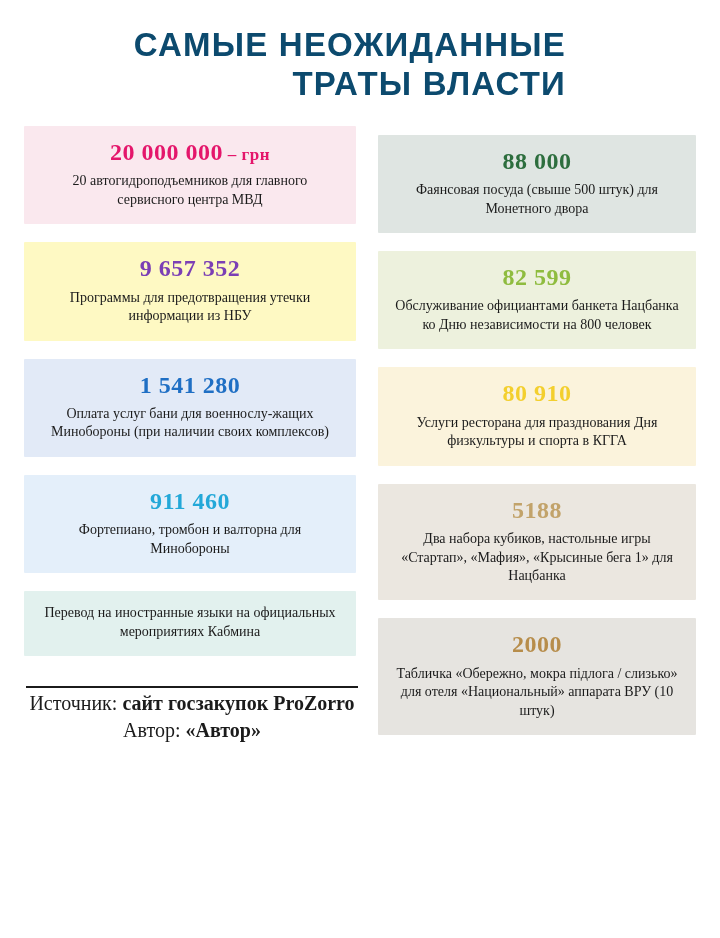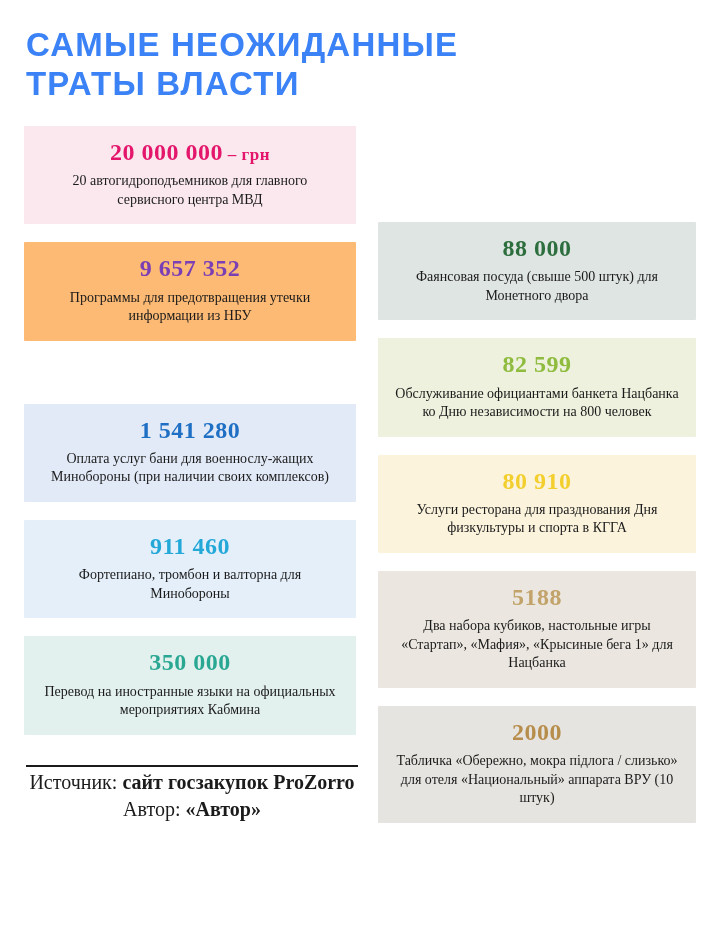--- a/index.html
+++ b/index.html
@@ -20,29 +20,30 @@
     height: 938px;
     box-sizing: border-box;
     padding: 26px 24px 10px 24px;
   }
   .title {
     font-family: "Liberation Sans", sans-serif;
     font-weight: bold;
     font-size: 33px;
     line-height: 1.18;
     letter-spacing: 1.2px;
-    color: #3b82f6;
+    color: #0c4a6e;
     text-transform: uppercase;
     margin: 0 0 22px 2px;
     max-width: 540px;
+    text-align: right;
   }
   .columns {
     display: flex;
     gap: 22px;
-    align-items: flex-end;
+    align-items: center;
   }
   .col {
     width: 332px;
     display: flex;
     flex-direction: column;
     gap: 18px;
   }
   .card {
     box-sizing: border-box;
     padding: 13px 14px 15px 14px;
@@ -64,23 +65,23 @@
   }
   .card .desc {
     font-family: "Liberation Serif", serif;
     font-size: 14px;
     line-height: 1.32;
     color: #1b1b1b;
   }
   
   .t-pink    { background: #fae8ee; }
   .t-pink .amount  { color: #e4166b; }
-  .t-purple  { background: #fdba74; }
+  .t-purple  { background: #fef9c3; }
   .t-purple .amount { color: #7b3fb5; }
-  .t-blue    { background: #e2eaf7; margin-top: 45px; }
+  .t-blue    { background: #e2eaf7; }
   .t-blue .amount  { color: #1f6fc4; }
   .t-cyan    { background: #e4effa; }
   .t-cyan .amount  { color: #23a8d8; }
   .t-mint    { background: #e2f1ee; }
   .t-mint .amount  { color: #2aa792; }
   .t-gray    { background: #dfe5e2; }
   .t-gray .amount  { color: #2d6e3e; }
   .t-olive   { background: #edf1dd; }
   .t-olive .amount { color: #8fbc3f; }
   .t-cream   { background: #fbf3dc; }
@@ -129,21 +130,20 @@
         <div class="amount"><span>1 541 280</span><span class="cur"></span></div>
         <div class="desc">Оплата услуг бани для военнослу-жащих Минобороны (при наличии своих комплексов)</div>
       </div>
 
       <div class="card t-cyan">
         <div class="amount"><span>911 460</span><span class="cur"></span></div>
         <div class="desc">Фортепиано, тромбон и валторна для Минобороны</div>
       </div>
 
       <div class="card t-mint">
-        <div class="amount"><span>350 000</span><span class="cur"></span></div>
         <div class="desc">Перевод на иностранные языки на официальных мероприятиях Кабмина</div>
       </div>
 
       <div class="source">
         <span class="line1"><span>Источник:</span> <b>сайт госзакупок ProZorro</b></span>
         <span class="line2"><span>Автор:</span> <b>«Автор»</b></span>
       </div>
 
     </div>
 

